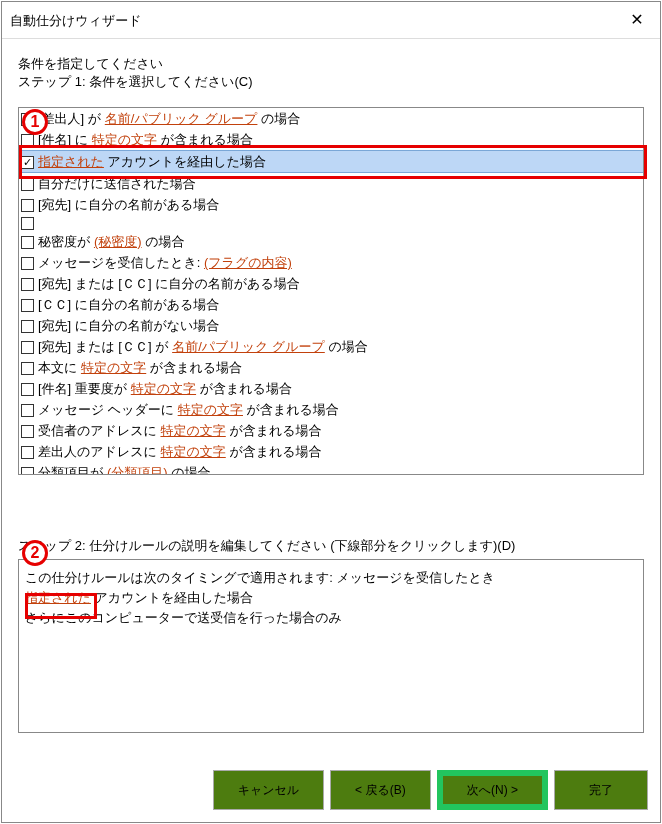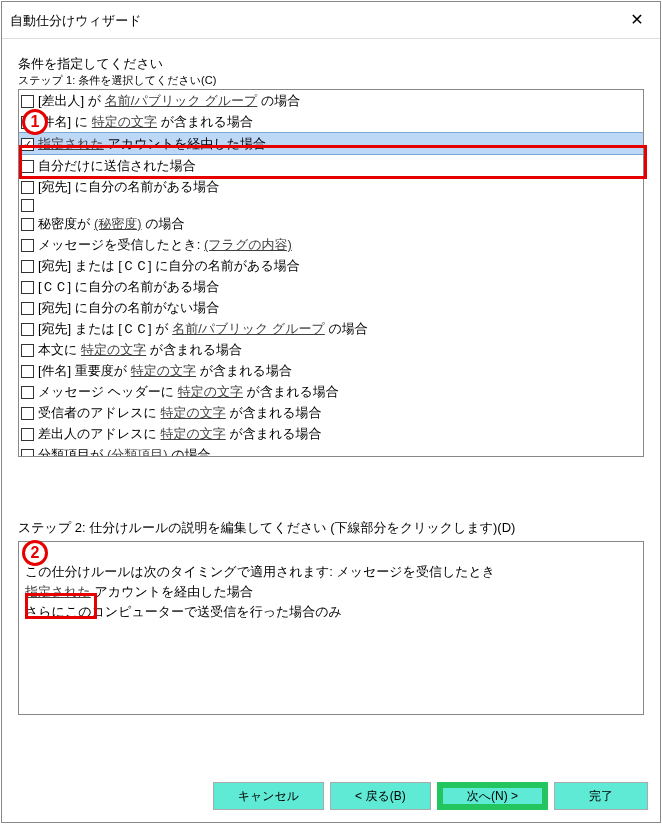--- a/index.html
+++ b/index.html
@@ -29,21 +29,21 @@
     }
     .titlebar-title { font-size: 13px; padding-top: 4px; }
     .close-btn {
       width: 42px; height: 26px;
       display: flex; align-items: center; justify-content: center;
       font-size: 16px;
       font-family: Arial;
     }
     .content { padding: 16px 12px 10px 16px; }
     .instruction { font-size: 13px; }
-    .step-label { font-size: 11px; margin-bottom: 1px; }
+    .step-label { font-size: 13px; margin-bottom: 16px; }
     .listbox {
       border: 1px solid #888;
       width: 626px;
       height: 368px;
       overflow: hidden;
       position: relative;
     }
     .list-inner { padding: 0; }
     .row {
       display: flex;
@@ -62,41 +62,41 @@
       border: 1px solid #333;
       margin-right: 4px;
       flex-shrink: 0;
       display: inline-flex;
       align-items: center;
       justify-content: center;
       font-size: 11px;
       background: #fff;
     }
     .chk.checked::after { content: "✓"; }
-    .link { color: #404040; text-decoration: underline; cursor: pointer; }
+    .link { color: #c2410c; text-decoration: underline; cursor: pointer; }
     .step2-label { font-size: 13px; margin-top: 62px; margin-bottom: 4px; }
     .descbox {
       border: 1px solid #888;
       width: 626px;
       height: 174px;
-      padding: 20px 6px;
+      padding: 8px 6px;
       font-size: 13px;
       line-height: 20px;
     }
     .btnrow {
       position: absolute;
       bottom: 12px;
       right: 12px;
       display: flex;
       gap: 6px;
     }
     .btn {
       border: 1px solid #aaa;
-      background: #5eead4;
-      height: 28px;
+      background: #4d7c0f;
+      height: 40px;
       min-width: 94px;
       font-size: 12px;
       padding: 0 24px;
       display: flex;
       align-items: center;
       justify-content: center;
     }
     .btn.default { border: 6px solid #22c55e; }
     .annot {
       position: absolute;

